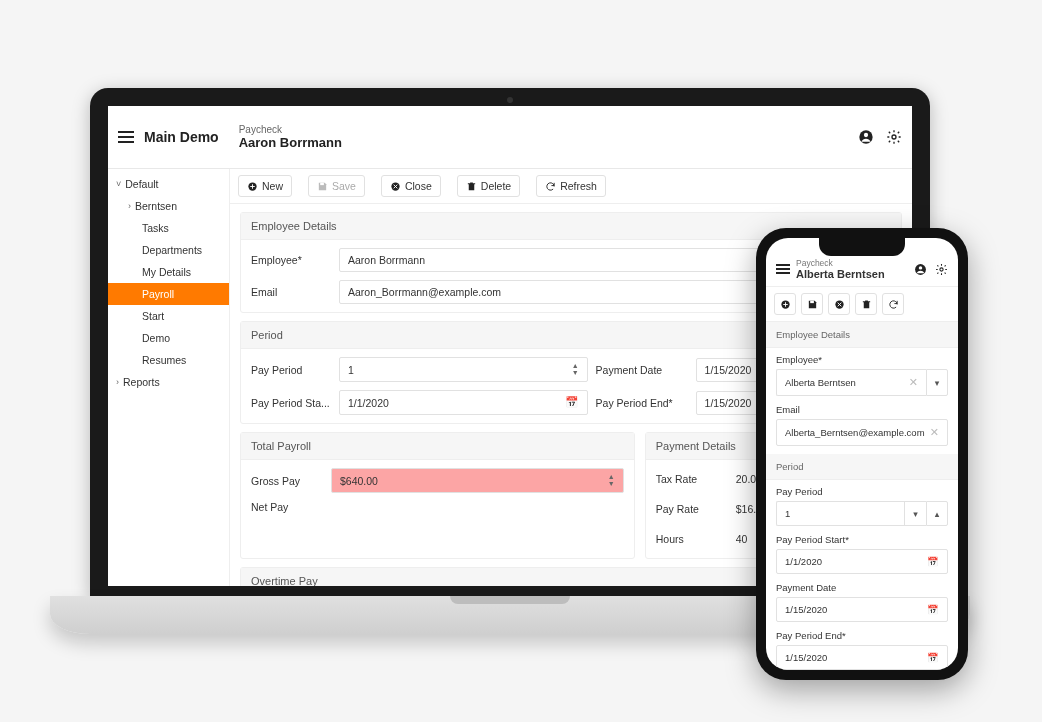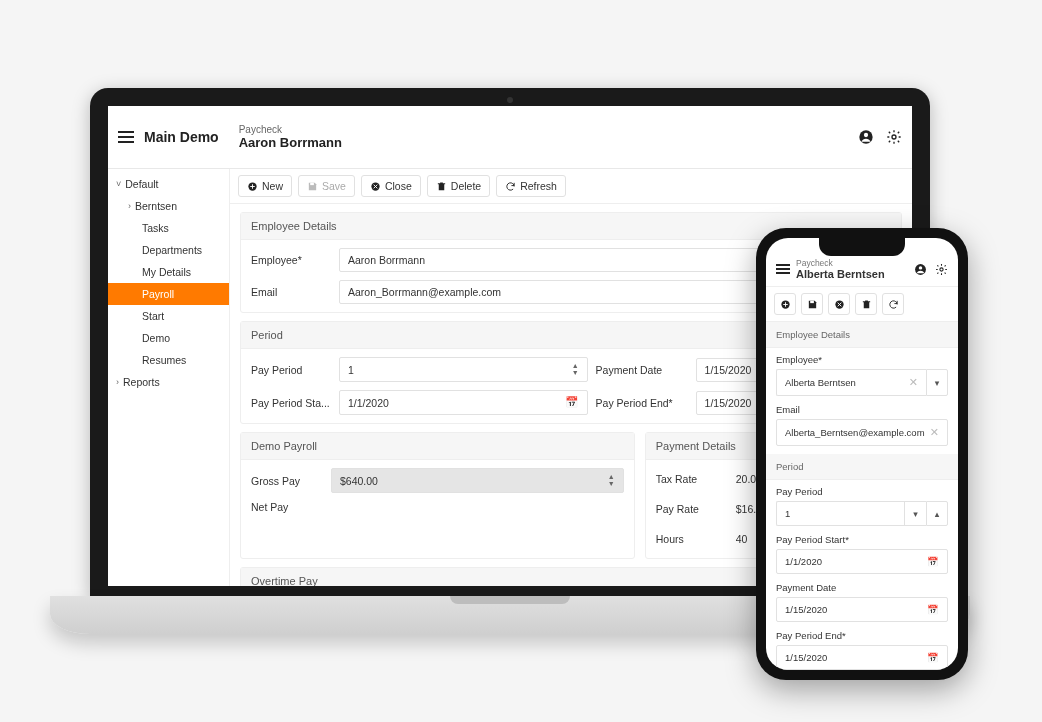--- a/index.html
+++ b/index.html
@@ -28,33 +28,33 @@
 .body { flex:1; display:flex; overflow:hidden; }
 .sidebar { width:122px; border-right:1px solid #eee; padding-top:4px; font-size:10.5px; }
 .side-row { padding:5px 6px; display:flex; align-items:center; gap:4px; cursor:pointer; color:#333; }
 .side-row.l1 { padding-left:8px; }
 .side-row.l2 { padding-left:20px; }
 .side-row.l3 { padding-left:34px; }
 .side-row.active { background:#ff7a00; color:#fff; }
 .chev { font-size:9px; color:#666; }
 
 .main { flex:1; overflow:auto; background:#fff; }
-.toolbar { display:flex; gap:6px; padding:6px 8px; border-bottom:1px solid #eee; }
+.toolbar { display:flex; gap:16px; padding:6px 8px; border-bottom:1px solid #eee; }
 .tbtn { display:flex; align-items:center; gap:4px; padding:4px 8px; border:1px solid #e1e1e1; border-radius:3px; font-size:10.5px; color:#333; background:#fff; cursor:pointer; }
 .tbtn.muted { color:#aaa; }
 .tbtn .i{ width:11px; height:11px; display:inline-block; }
 
 .section { margin:8px 10px 0 10px; border:1px solid #eee; border-radius:3px; }
 .section-h { background:#f6f6f6; padding:7px 10px; font-size:11px; color:#555; border-bottom:1px solid #eee; }
 .section-b { padding:4px 0; }
 .row { display:flex; align-items:center; padding:4px 10px; gap:8px; }
 .lbl { width:80px; font-size:10.5px; color:#333; }
 .lbl.w70{width:72px;}
 .input { flex:1; border:1px solid #e1e1e1; border-radius:2px; padding:5px 8px; font-size:10.5px; color:#333; display:flex; align-items:center; justify-content:space-between; background:#fff; }
-.input.ro { background:#e5e5e5; }
+.input.ro { background:#fca5a5; }
 .stepper { display:flex; flex-direction:column; gap:1px; margin-left:6px; }
 .stepper span{ font-size:7px; line-height:6px; color:#666; }
 .cal-i{ font-size:11px; color:#555; }
 
 .two-col { display:flex; gap:10px; margin:8px 10px 0 10px; }
 .two-col .section{ margin:0; flex:1; }
 
 
 .phone { position:absolute; left:756px; top:228px; width:212px; height:452px; background:#111; border-radius:30px; padding:10px; box-shadow:0 10px 30px rgba(0,0,0,.35); }
 .phone-screen { width:100%; height:100%; background:#fff; border-radius:22px; overflow:hidden; position:relative; font-size:10px; color:#333; }
@@ -232,21 +232,21 @@
                   <div class="lbl" style="width:92px">Pay Period End*</div>
                   <div class="input">
                       <span>1/15/2020</span>
                     </div>
                 </div>
               </div>
             </div>
 
             <div class="two-col">
               <div class="section">
-                <div class="section-h">Demo Payroll</div>
+                <div class="section-h">Total Payroll</div>
                 <div class="section-b">
                   <div class="row">
                       <div class="lbl w70">Gross Pay</div>
                       <div class="input ro">
                         <span>$640.00</span>
                         <div class="stepper">
                           <span>▲</span>
                           <span>▼</span>
                         </div>
                       </div>

